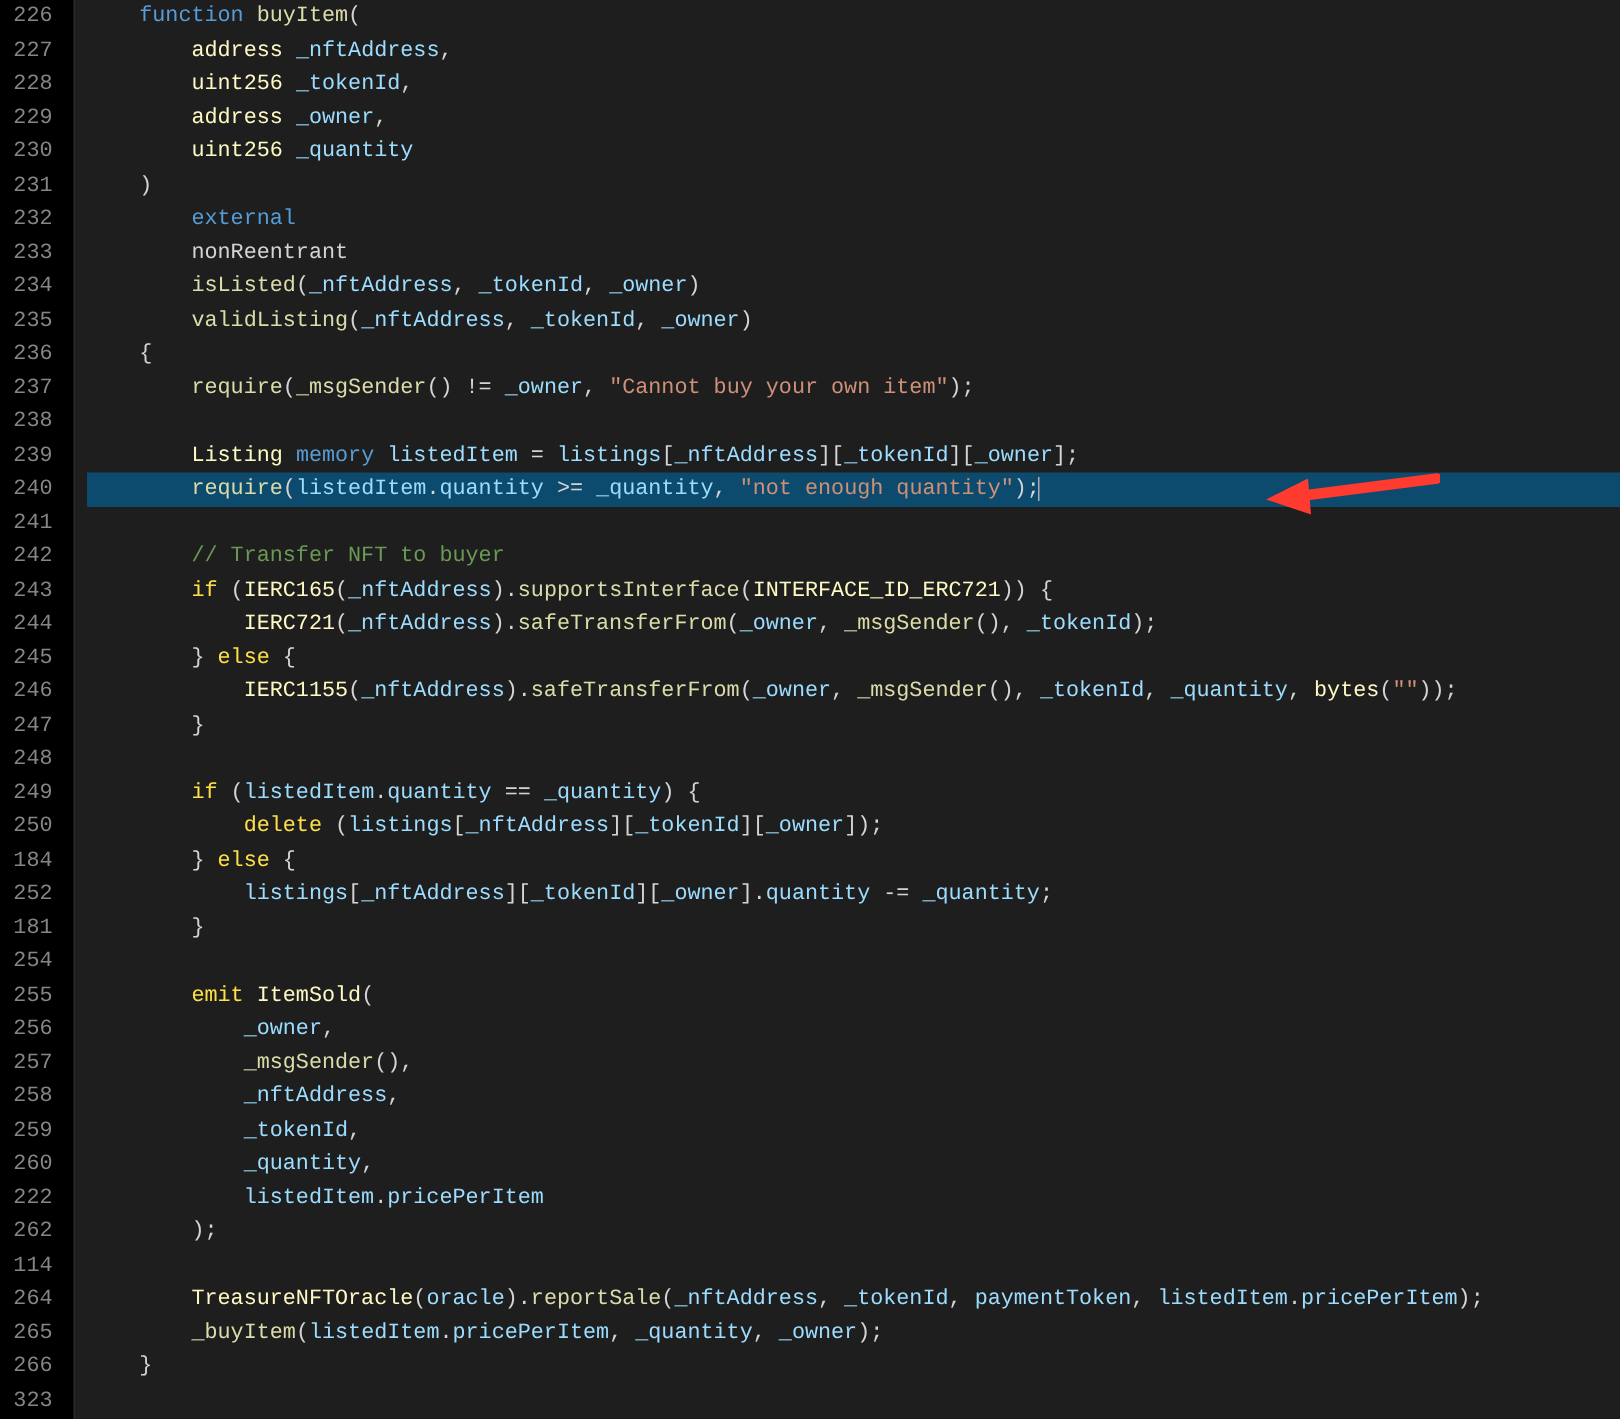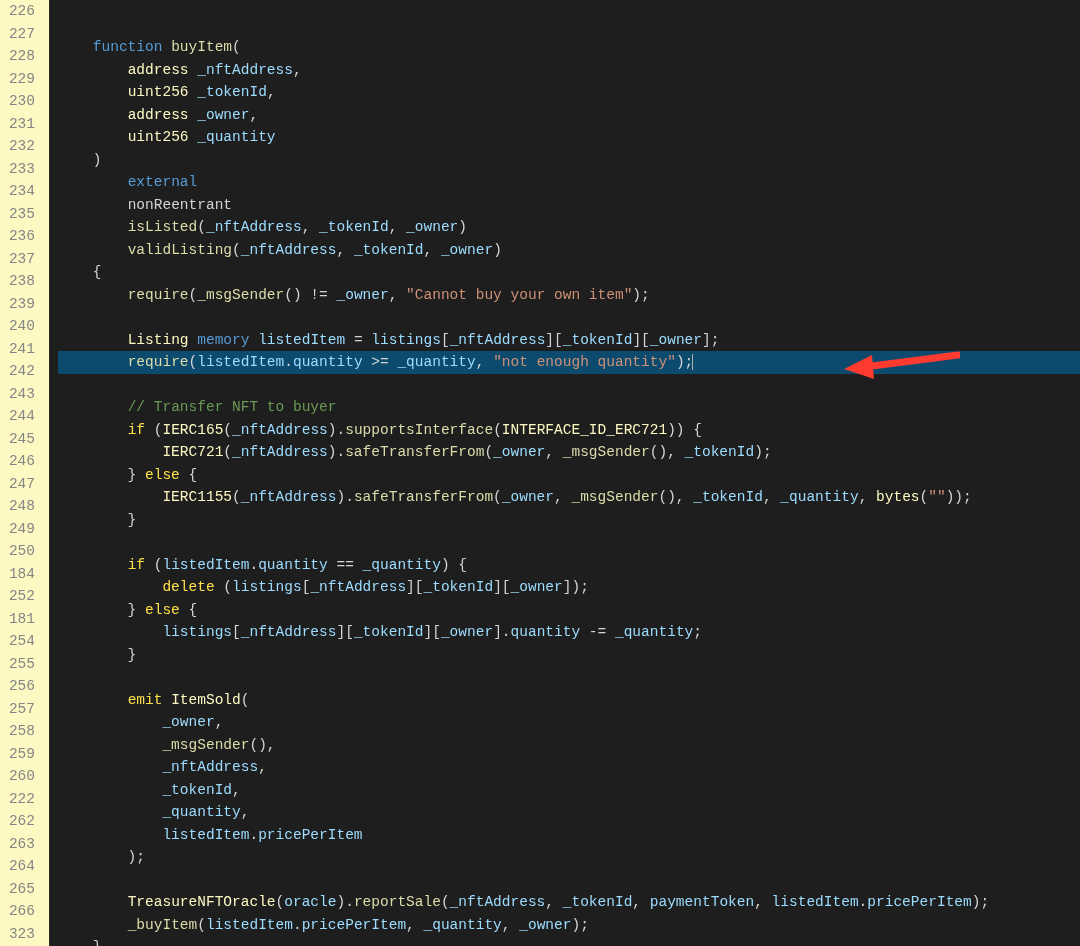--- a/index.html
+++ b/index.html
@@ -10,36 +10,35 @@
     line-height: 22.5px;
     color: #d4d4d4;
     overflow: hidden;
   }
   .editor {
     display: flex;
     height: 946px;
     width: 1080px;
   }
   .gutter {
-    background: #fef9c3;
+    background: #000000;
     color: #858585;
     text-align: right;
     padding: 0 14px 0 8px;
     user-select: none;
     border-right: 1px solid #2a2a2a;
     flex-shrink: 0;
     width: 50px;
   }
   .gutter .ln { height: 22.5px; }
   .code {
     padding-left: 8px;
     white-space: pre;
     position: relative;
     flex: 1;
-    margin-top: 36px;
   }
   .code .line { height: 22.5px; }
   .code .line.hl { background: #0c4a6e; }
   .t-kw   { color: #569cd6; }  
   .t-kw2  { color: #fde047; }  
   .t-type { color: #fef9c3; }  
   .t-fn   { color: #dcdcaa; }  
   .t-var  { color: #9cdcfe; }  
   .t-str  { color: #ce9178; }  
   .t-cmt  { color: #6a9955; }  
@@ -90,21 +89,21 @@
       <div class="ln">181</div>
       <div class="ln">254</div>
       <div class="ln">255</div>
       <div class="ln">256</div>
       <div class="ln">257</div>
       <div class="ln">258</div>
       <div class="ln">259</div>
       <div class="ln">260</div>
       <div class="ln">222</div>
       <div class="ln">262</div>
-      <div class="ln">263</div>
+      <div class="ln">114</div>
       <div class="ln">264</div>
       <div class="ln">265</div>
       <div class="ln">266</div>
       <div class="ln">323</div>
     </div>
   <div class="code"><div class="line"><span class="t-plain">    </span><span class="t-kw">function</span><span class="t-plain"> </span><span class="t-fn">buyItem</span><span class="t-plain">(</span></div><div class="line"><span class="t-plain">        </span><span class="t-type">address</span><span class="t-plain"> </span><span class="t-var">_nftAddress</span><span class="t-plain">,</span></div><div class="line"><span class="t-plain">        </span><span class="t-type">uint256</span><span class="t-plain"> </span><span class="t-var">_tokenId</span><span class="t-plain">,</span></div><div class="line"><span class="t-plain">        </span><span class="t-type">address</span><span class="t-plain"> </span><span class="t-var">_owner</span><span class="t-plain">,</span></div><div class="line"><span class="t-plain">        </span><span class="t-type">uint256</span><span class="t-plain"> </span><span class="t-var">_quantity</span></div><div class="line"><span class="t-plain">    )</span></div><div class="line"><span class="t-plain">        </span><span class="t-kw">external</span></div><div class="line"><span class="t-plain">        </span><span class="t-plain">nonReentrant</span></div><div class="line"><span class="t-plain">        </span><span class="t-fn">isListed</span><span class="t-plain">(</span><span class="t-var">_nftAddress</span><span class="t-plain">, </span><span class="t-var">_tokenId</span><span class="t-plain">, </span><span class="t-var">_owner</span><span class="t-plain">)</span></div><div class="line"><span class="t-plain">        </span><span class="t-fn">validListing</span><span class="t-plain">(</span><span class="t-var">_nftAddress</span><span class="t-plain">, </span><span class="t-var">_tokenId</span><span class="t-plain">, </span><span class="t-var">_owner</span><span class="t-plain">)</span></div><div class="line"><span class="t-plain">    {</span></div><div class="line"><span class="t-plain">        </span><span class="t-fn">require</span><span class="t-plain">(</span><span class="t-fn">_msgSender</span><span class="t-plain">() != </span><span class="t-var">_owner</span><span class="t-plain">, </span><span class="t-str">"Cannot buy your own item"</span><span class="t-plain">);</span></div><div class="line"><span class="t-plain"></span></div><div class="line"><span class="t-plain">        </span><span class="t-type">Listing</span><span class="t-plain"> </span><span class="t-kw">memory</span><span class="t-plain"> </span><span class="t-var">listedItem</span><span class="t-plain"> = </span><span class="t-var">listings</span><span class="t-plain">[</span><span class="t-var">_nftAddress</span><span class="t-plain">][</span><span class="t-var">_tokenId</span><span class="t-plain">][</span><span class="t-var">_owner</span><span class="t-plain">];</span></div><div class="line hl"><span class="t-plain">        </span><span class="t-fn">require</span><span class="t-plain">(</span><span class="t-var">listedItem</span><span class="t-plain">.</span><span class="t-var">quantity</span><span class="t-plain"> &gt;= </span><span class="t-var">_quantity</span><span class="t-plain">, </span><span class="t-str">"not enough quantity"</span><span class="t-plain">);</span><span class="cursor"></span></div><div class="line"><span class="t-plain"></span></div><div class="line"><span class="t-plain">        </span><span class="t-cmt">// Transfer NFT to buyer</span></div><div class="line"><span class="t-plain">        </span><span class="t-kw2">if</span><span class="t-plain"> (</span><span class="t-type">IERC165</span><span class="t-plain">(</span><span class="t-var">_nftAddress</span><span class="t-plain">).</span><span class="t-fn">supportsInterface</span><span class="t-plain">(</span><span class="t-type">INTERFACE_ID_ERC721</span><span class="t-plain">)) {</span></div><div class="line"><span class="t-plain">            </span><span class="t-type">IERC721</span><span class="t-plain">(</span><span class="t-var">_nftAddress</span><span class="t-plain">).</span><span class="t-fn">safeTransferFrom</span><span class="t-plain">(</span><span class="t-var">_owner</span><span class="t-plain">, </span><span class="t-fn">_msgSender</span><span class="t-plain">(), </span><span class="t-var">_tokenId</span><span class="t-plain">);</span></div><div class="line"><span class="t-plain">        } </span><span class="t-kw2">else</span><span class="t-plain"> {</span></div><div class="line"><span class="t-plain">            </span><span class="t-type">IERC1155</span><span class="t-plain">(</span><span class="t-var">_nftAddress</span><span class="t-plain">).</span><span class="t-fn">safeTransferFrom</span><span class="t-plain">(</span><span class="t-var">_owner</span><span class="t-plain">, </span><span class="t-fn">_msgSender</span><span class="t-plain">(), </span><span class="t-var">_tokenId</span><span class="t-plain">, </span><span class="t-var">_quantity</span><span class="t-plain">, </span><span class="t-type">bytes</span><span class="t-plain">(</span><span class="t-str">""</span><span class="t-plain">));</span></div><div class="line"><span class="t-plain">        }</span></div><div class="line"><span class="t-plain"></span></div><div class="line"><span class="t-plain">        </span><span class="t-kw2">if</span><span class="t-plain"> (</span><span class="t-var">listedItem</span><span class="t-plain">.</span><span class="t-var">quantity</span><span class="t-plain"> == </span><span class="t-var">_quantity</span><span class="t-plain">) {</span></div><div class="line"><span class="t-plain">            </span><span class="t-kw2">delete</span><span class="t-plain"> (</span><span class="t-var">listings</span><span class="t-plain">[</span><span class="t-var">_nftAddress</span><span class="t-plain">][</span><span class="t-var">_tokenId</span><span class="t-plain">][</span><span class="t-var">_owner</span><span class="t-plain">]);</span></div><div class="line"><span class="t-plain">        } </span><span class="t-kw2">else</span><span class="t-plain"> {</span></div><div class="line"><span class="t-plain">            </span><span class="t-var">listings</span><span class="t-plain">[</span><span class="t-var">_nftAddress</span><span class="t-plain">][</span><span class="t-var">_tokenId</span><span class="t-plain">][</span><span class="t-var">_owner</span><span class="t-plain">].</span><span class="t-var">quantity</span><span class="t-plain"> -= </span><span class="t-var">_quantity</span><span class="t-plain">;</span></div><div class="line"><span class="t-plain">        }</span></div><div class="line"><span class="t-plain"></span></div><div class="line"><span class="t-plain">        </span><span class="t-kw2">emit</span><span class="t-plain"> </span><span class="t-type">ItemSold</span><span class="t-plain">(</span></div><div class="line"><span class="t-plain">            </span><span class="t-var">_owner</span><span class="t-plain">,</span></div><div class="line"><span class="t-plain">            </span><span class="t-fn">_msgSender</span><span class="t-plain">(),</span></div><div class="line"><span class="t-plain">            </span><span class="t-var">_nftAddress</span><span class="t-plain">,</span></div><div class="line"><span class="t-plain">            </span><span class="t-var">_tokenId</span><span class="t-plain">,</span></div><div class="line"><span class="t-plain">            </span><span class="t-var">_quantity</span><span class="t-plain">,</span></div><div class="line"><span class="t-plain">            </span><span class="t-var">listedItem</span><span class="t-plain">.</span><span class="t-var">pricePerItem</span></div><div class="line"><span class="t-plain">        );</span></div><div class="line"><span class="t-plain"></span></div><div class="line"><span class="t-plain">        </span><span class="t-type">TreasureNFTOracle</span><span class="t-plain">(</span><span class="t-var">oracle</span><span class="t-plain">).</span><span class="t-fn">reportSale</span><span class="t-plain">(</span><span class="t-var">_nftAddress</span><span class="t-plain">, </span><span class="t-var">_tokenId</span><span class="t-plain">, </span><span class="t-var">paymentToken</span><span class="t-plain">, </span><span class="t-var">listedItem</span><span class="t-plain">.</span><span class="t-var">pricePerItem</span><span class="t-plain">);</span></div><div class="line"><span class="t-plain">        </span><span class="t-fn">_buyItem</span><span class="t-plain">(</span><span class="t-var">listedItem</span><span class="t-plain">.</span><span class="t-var">pricePerItem</span><span class="t-plain">, </span><span class="t-var">_quantity</span><span class="t-plain">, </span><span class="t-var">_owner</span><span class="t-plain">);</span></div><div class="line"><span class="t-plain">    }</span></div><div class="line"><span class="t-plain"></span></div><svg class="arrow" viewBox="0 0 120 40" style="left: 790px; top: 307px;">
   <line x1="118" y1="12" x2="24" y2="24" stroke="#ff3b2f" stroke-width="7" stroke-linecap="round"></line>
   <polygon points="4,26 32,12 34,36" fill="#ff3b2f"></polygon>
 </svg></div>
 </div>

